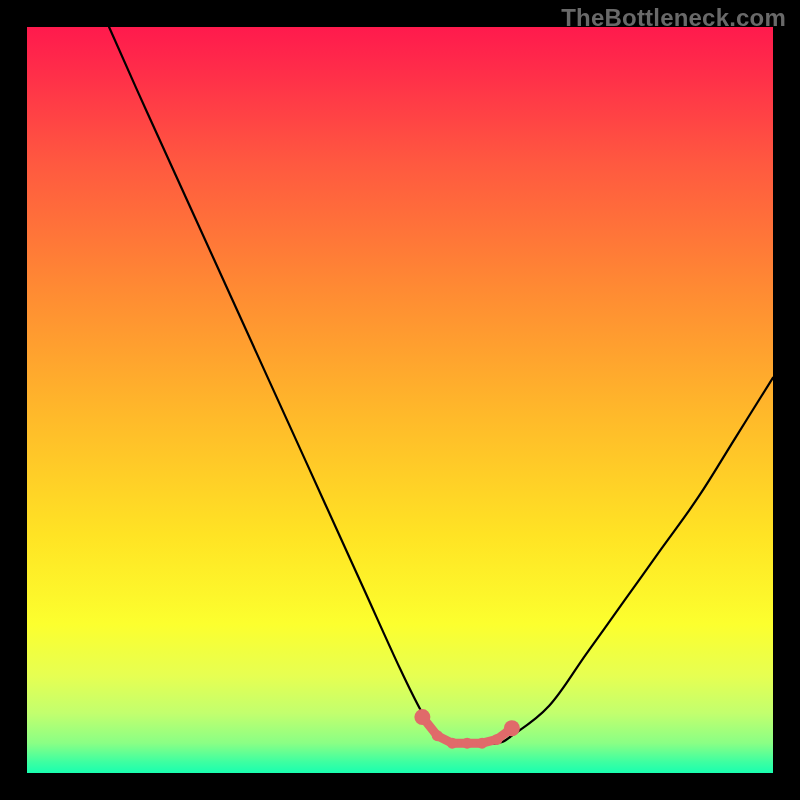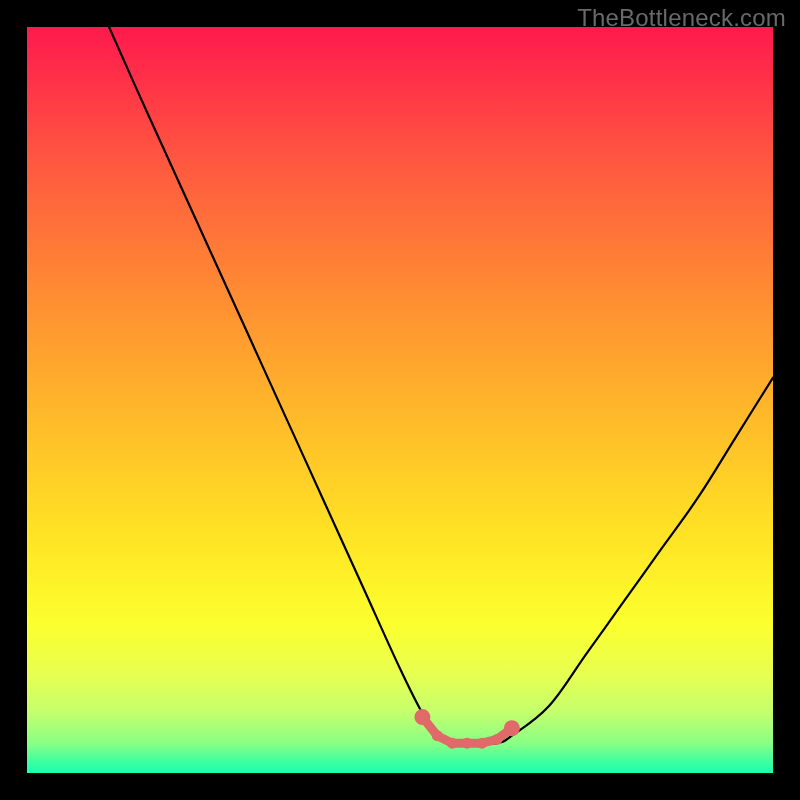--- a/index.html
+++ b/index.html
@@ -23,21 +23,21 @@
     width: 746px;
     height: 746px;
     overflow: hidden;
   }
   .watermark {
     position: absolute;
     top: 4px;
     right: 14px;
     font-family: Arial, Helvetica, sans-serif;
     font-size: 24px;
-    font-weight: 400;
+    font-weight: 700;
     color: #696969;
     letter-spacing: 0.2px;
   }
   svg { display: block; }
 </style>
 </head>
 <body>
 
 <div class="frame">
   <div class="watermark">TheBottleneck.com</div>

